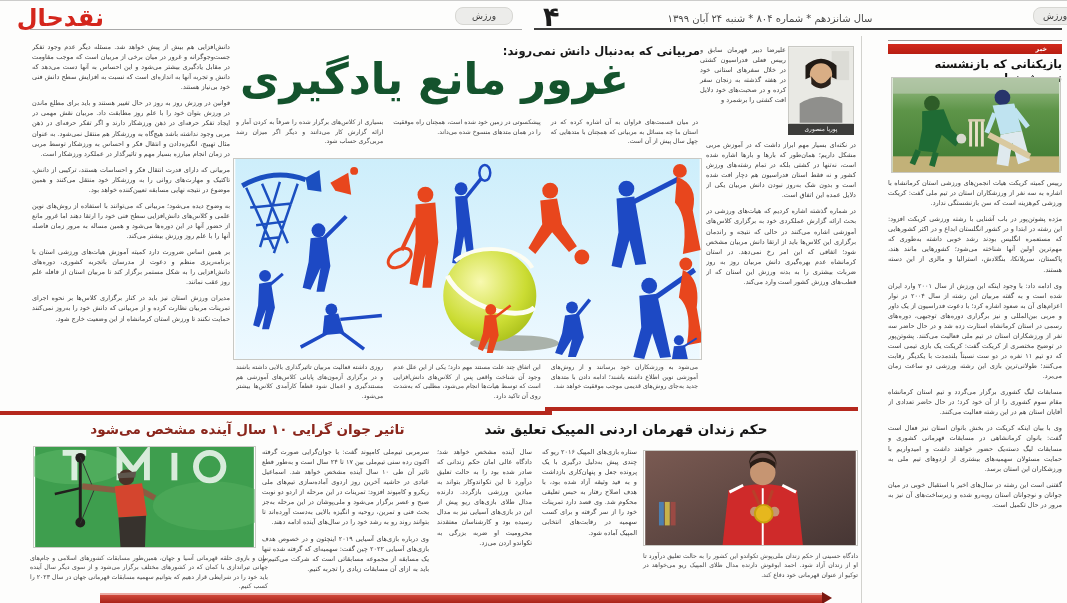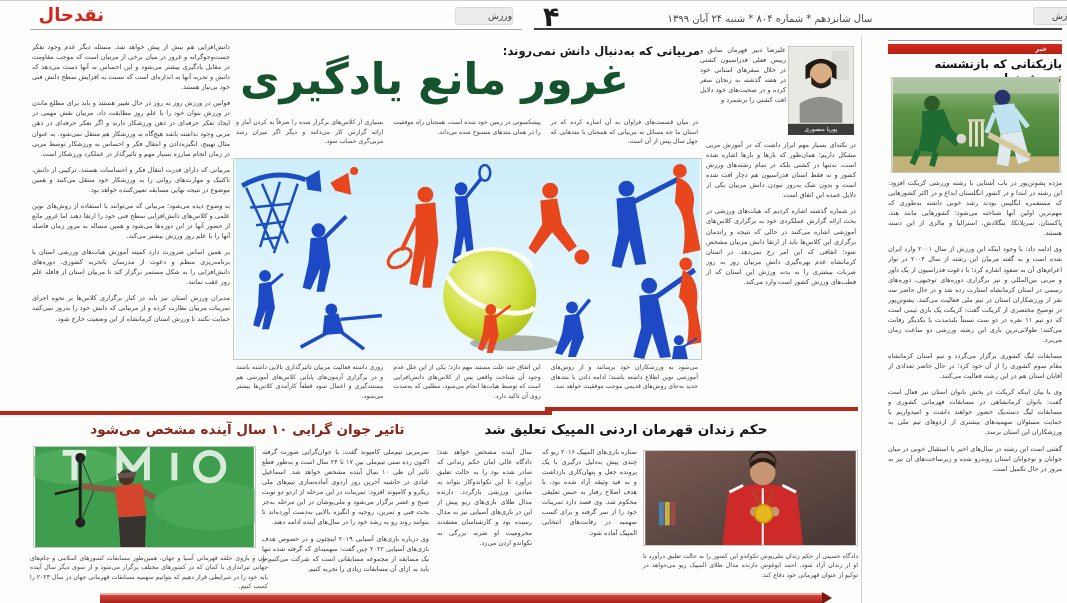--- a/index.html
+++ b/index.html
@@ -11,26 +11,26 @@
     direction: rtl;
   }
   .abs { position: absolute; }
   .rule { background:#a9a9a9; }
   .body-text p {
     font-size: 6.5px; line-height: 1.55; color:#3d3d3d;
     text-align: justify; margin: 0 0 6px 0;
   }
   .tiny p { font-size: 6.2px; }
   .logo {
-    font-size: 18px; font-weight: bold; color:#d4261c;
+    font-size: 24px; font-weight: bold; color:#d4261c;
     letter-spacing: -0.5px;
   }
   .tab {
-    background:#ececea; border:1px solid #d7d7d3; border-radius:3px;
-    font-size: 9px; color:#3b3b3b; line-height:16px;
+    background:#ececea; border:1px solid #d7d7d3; border-radius:8px;
+    font-size: 9px; color:#3b3b3b; text-align:center; line-height:16px;
   }
   .pagenum { font-size: 27px; font-weight: bold; color:#1c1c1c; }
   .dateline { font-size: 10px; color:#4a4a4a; letter-spacing:0.2px; }
   .kicker { font-size: 11.5px; font-weight: bold; color:#191919; text-align:right; }
   .headline-xl {
     font-size: 43px; font-weight: bold; color:#14532d;
     text-align:left; line-height:1.05; letter-spacing:-1px;
   }
   .headline-md { font-size: 13.5px; font-weight: bold; color:#141414; text-align:center; }
   .headline-md.red { color:#8a261c; }
@@ -342,20 +342,21 @@
     <g>
       <circle cx="112" cy="20" r="8" fill="#27346b"></circle>
       <path d="M102,28 L124,26 L132,54 L110,58 Z" fill="#bfe3f0"></path>
       <path d="M110,58 L132,54 L140,84 L128,88 L122,66 L118,90 L106,88 Z" fill="#dfe9ee"></path>
       <path d="M104,36 L96,56 M124,32 L138,50" stroke="#bfe3f0" stroke-width="5"></path>
       <path d="M98,58 L140,80" stroke="#d9c9a0" stroke-width="6"></path>
     </g>
   </svg>
 
   <div class="abs body-text" style="top:178px;left:888px;width:174px;height:422px;overflow:hidden">
+    <p>رییس کمیته کریکت هیات انجمن‌های ورزشی استان کرمانشاه با اشاره به سه نفر از ورزشکاران استان در تیم ملی گفت: کریکت ورزشی کم‌هزینه است که سن بازنشستگی ندارد.</p>
     <p>مژده پشوتن‌پور در باب آشنایی با رشته ورزشی کریکت افزود: این رشته در ابتدا و در کشور انگلستان ابداع و در اکثر کشورهایی که مستعمره انگلیس بودند رشد خوبی داشته به‌طوری که مهم‌ترین اولین آنها شناخته می‌شود؛ کشورهایی مانند هند، پاکستان، سریلانکا، بنگلادش، استرالیا و مالزی از این دسته هستند.</p>
     <p>وی ادامه داد: با وجود اینکه این ورزش از سال ۲۰۰۱ وارد ایران شده است و به گفته مربیان این رشته از سال ۲۰۰۴ در نوار اعزام‌های آن به صعود اشاره کرد؛ با دعوت فدراسیون از یک داور و مربی بین‌المللی و نیز برگزاری دوره‌های توجیهی، دوره‌های رسمی در استان کرمانشاه استارت زده شد و در حال حاضر سه نفر از ورزشکاران استان در تیم ملی فعالیت می‌کنند. پشوتن‌پور در توضیح مختصری از کریکت گفت: کریکت یک بازی تیمی است که دو تیم ۱۱ نفره در دو ست نسبتاً بلندمدت با یکدیگر رقابت می‌کنند؛ طولانی‌ترین بازی این رشته ورزشی دو ساعت زمان می‌برد.</p>
     <p>مسابقات لیگ کشوری برگزار می‌گردد و تیم استان کرمانشاه مقام سوم کشوری را از آن خود کرد؛ در حال حاضر تعدادی از آقایان استان هم در این رشته فعالیت می‌کنند.</p>
     <p>وی با بیان اینکه کریکت در بخش بانوان استان نیز فعال است گفت: بانوان کرمانشاهی در مسابقات قهرمانی کشوری و مسابقات لیگ دسته‌یک حضور خواهند داشت و امیدواریم با حمایت مسئولان سهمیه‌های بیشتری از اردوهای تیم ملی به ورزشکاران این استان برسد.</p>
     <p>گفتنی است این رشته در سال‌های اخیر با استقبال خوبی در میان جوانان و نوجوانان استان روبه‌رو شده و زیرساخت‌های آن نیز به مرور در حال تکمیل است.</p>
   </div>
 
   <div class="abs footer-band" style="top:593px;left:100px;width:724px;height:10px"></div>
   <div class="abs" style="top:592px;left:822px;width:0;height:0;border-top:6px solid transparent;border-bottom:6px solid transparent;border-left:10px solid #7a1710"></div>
 

